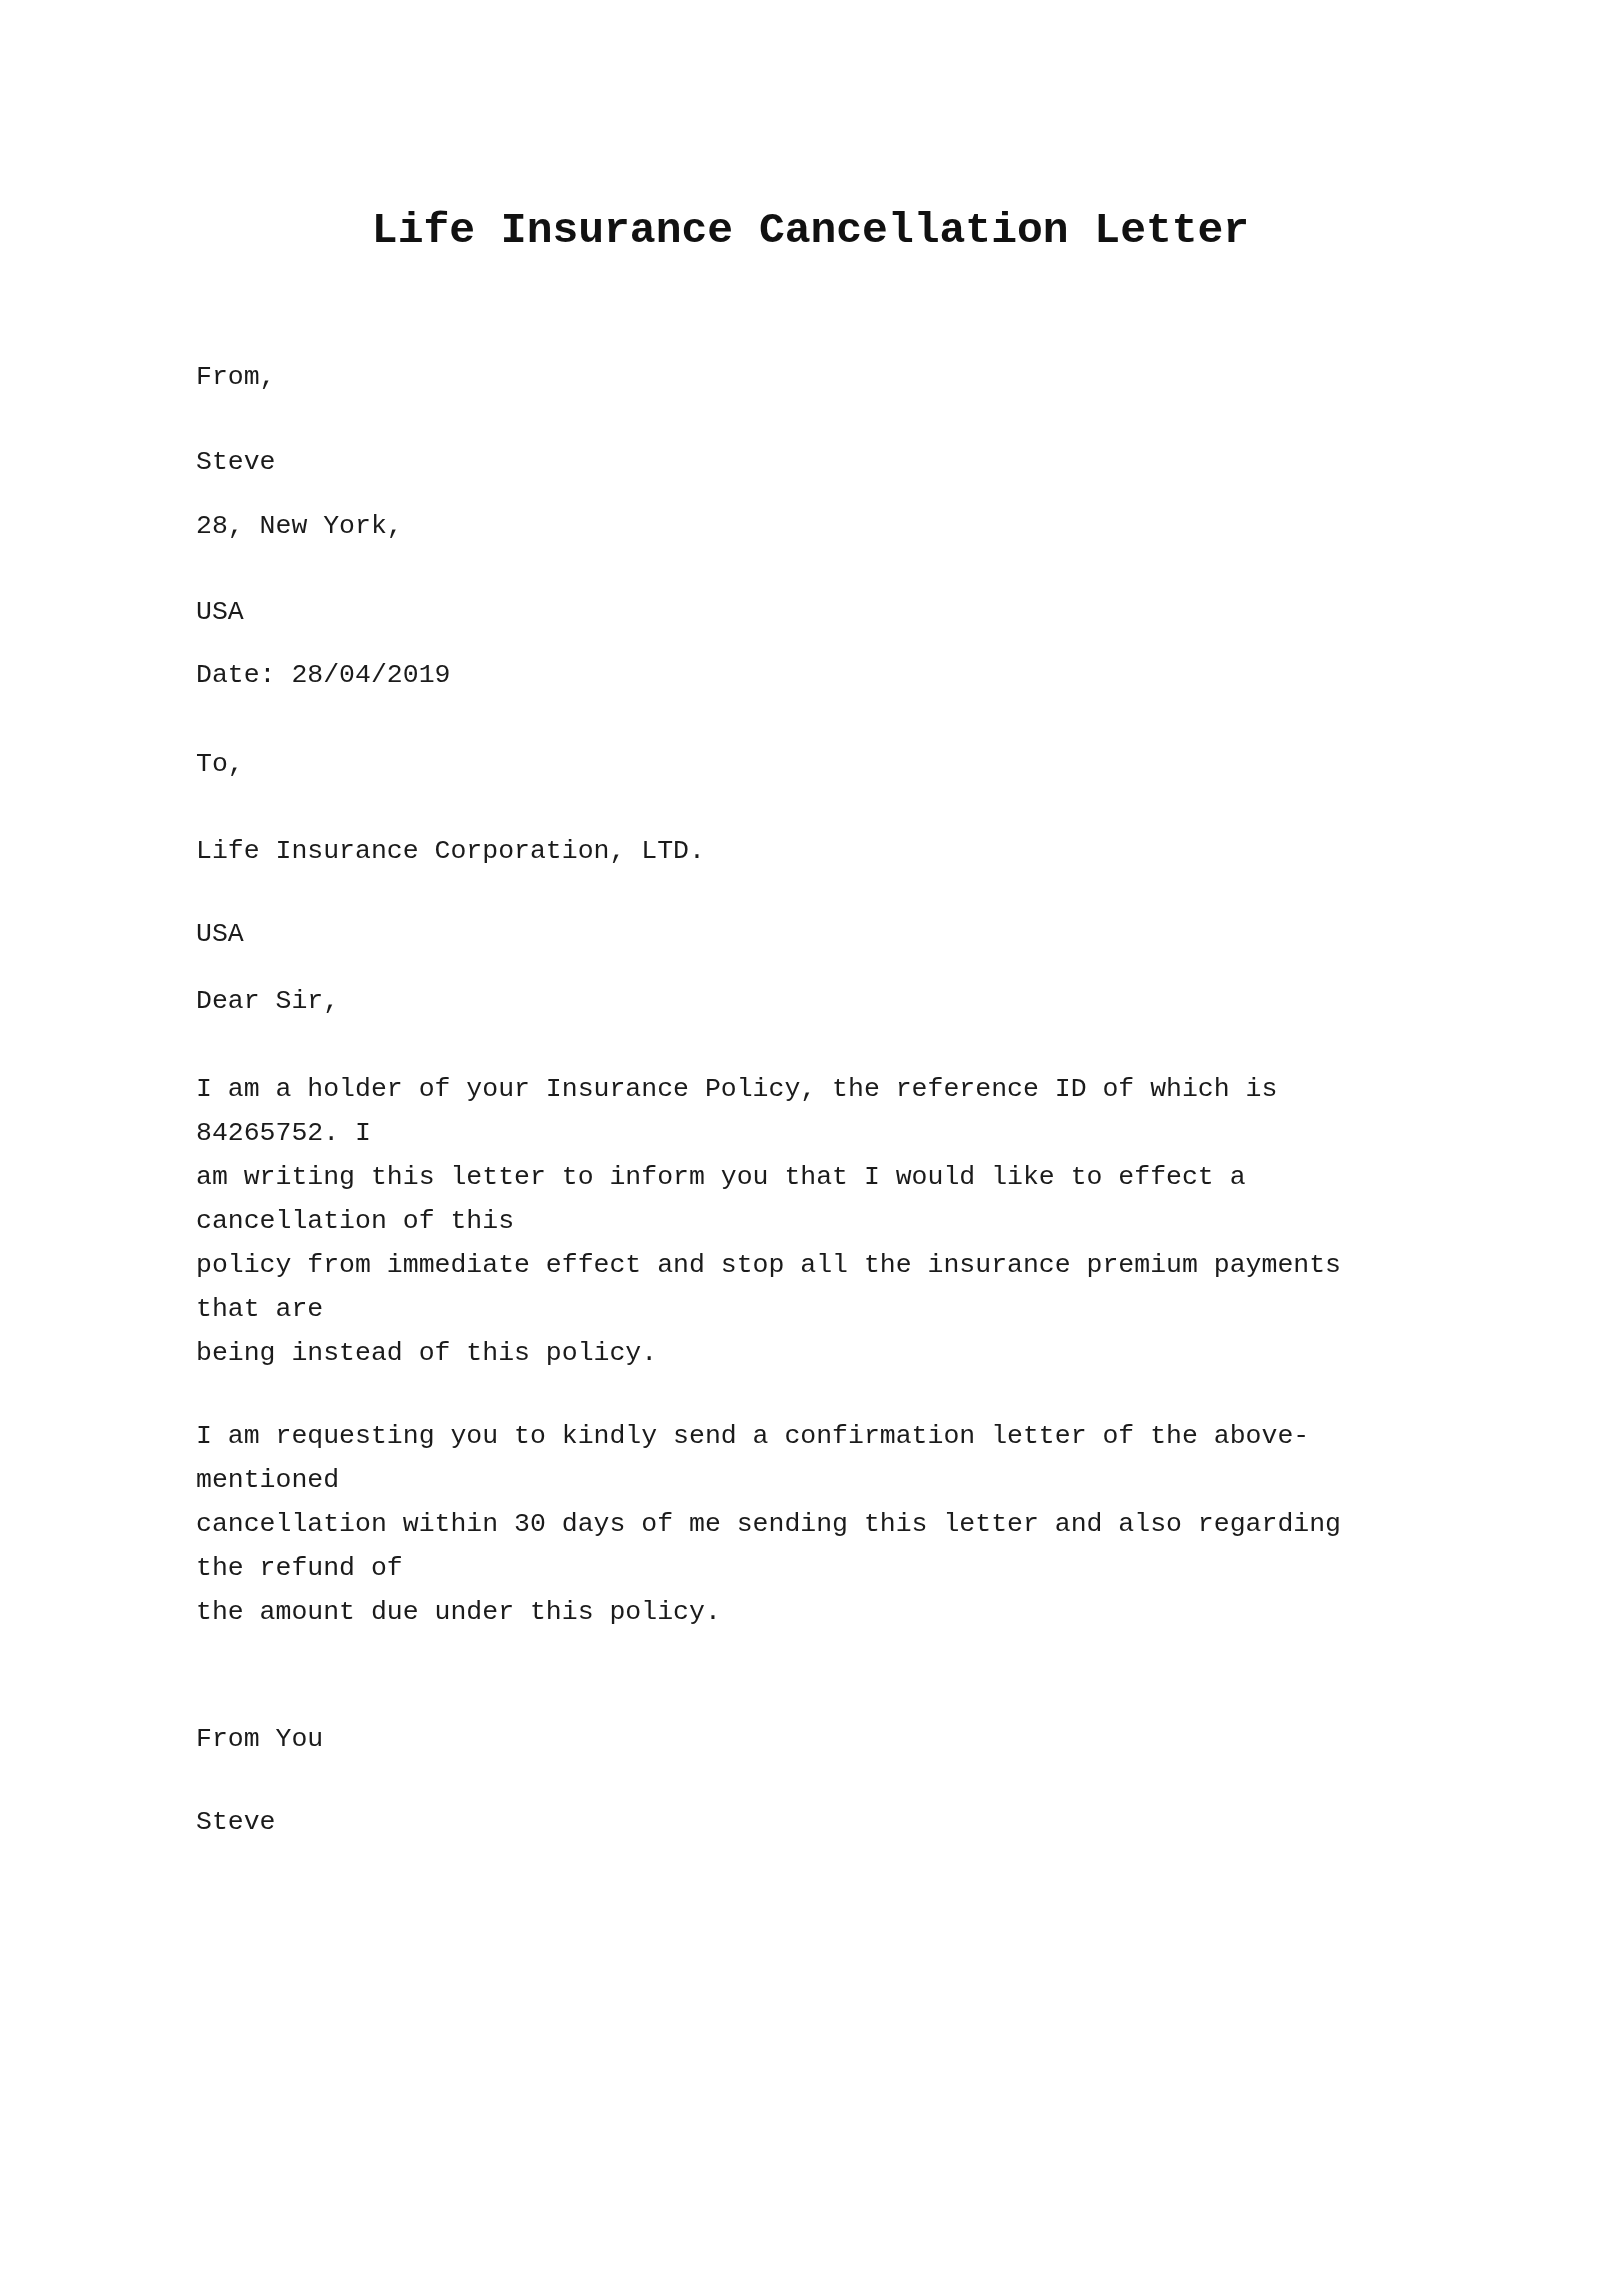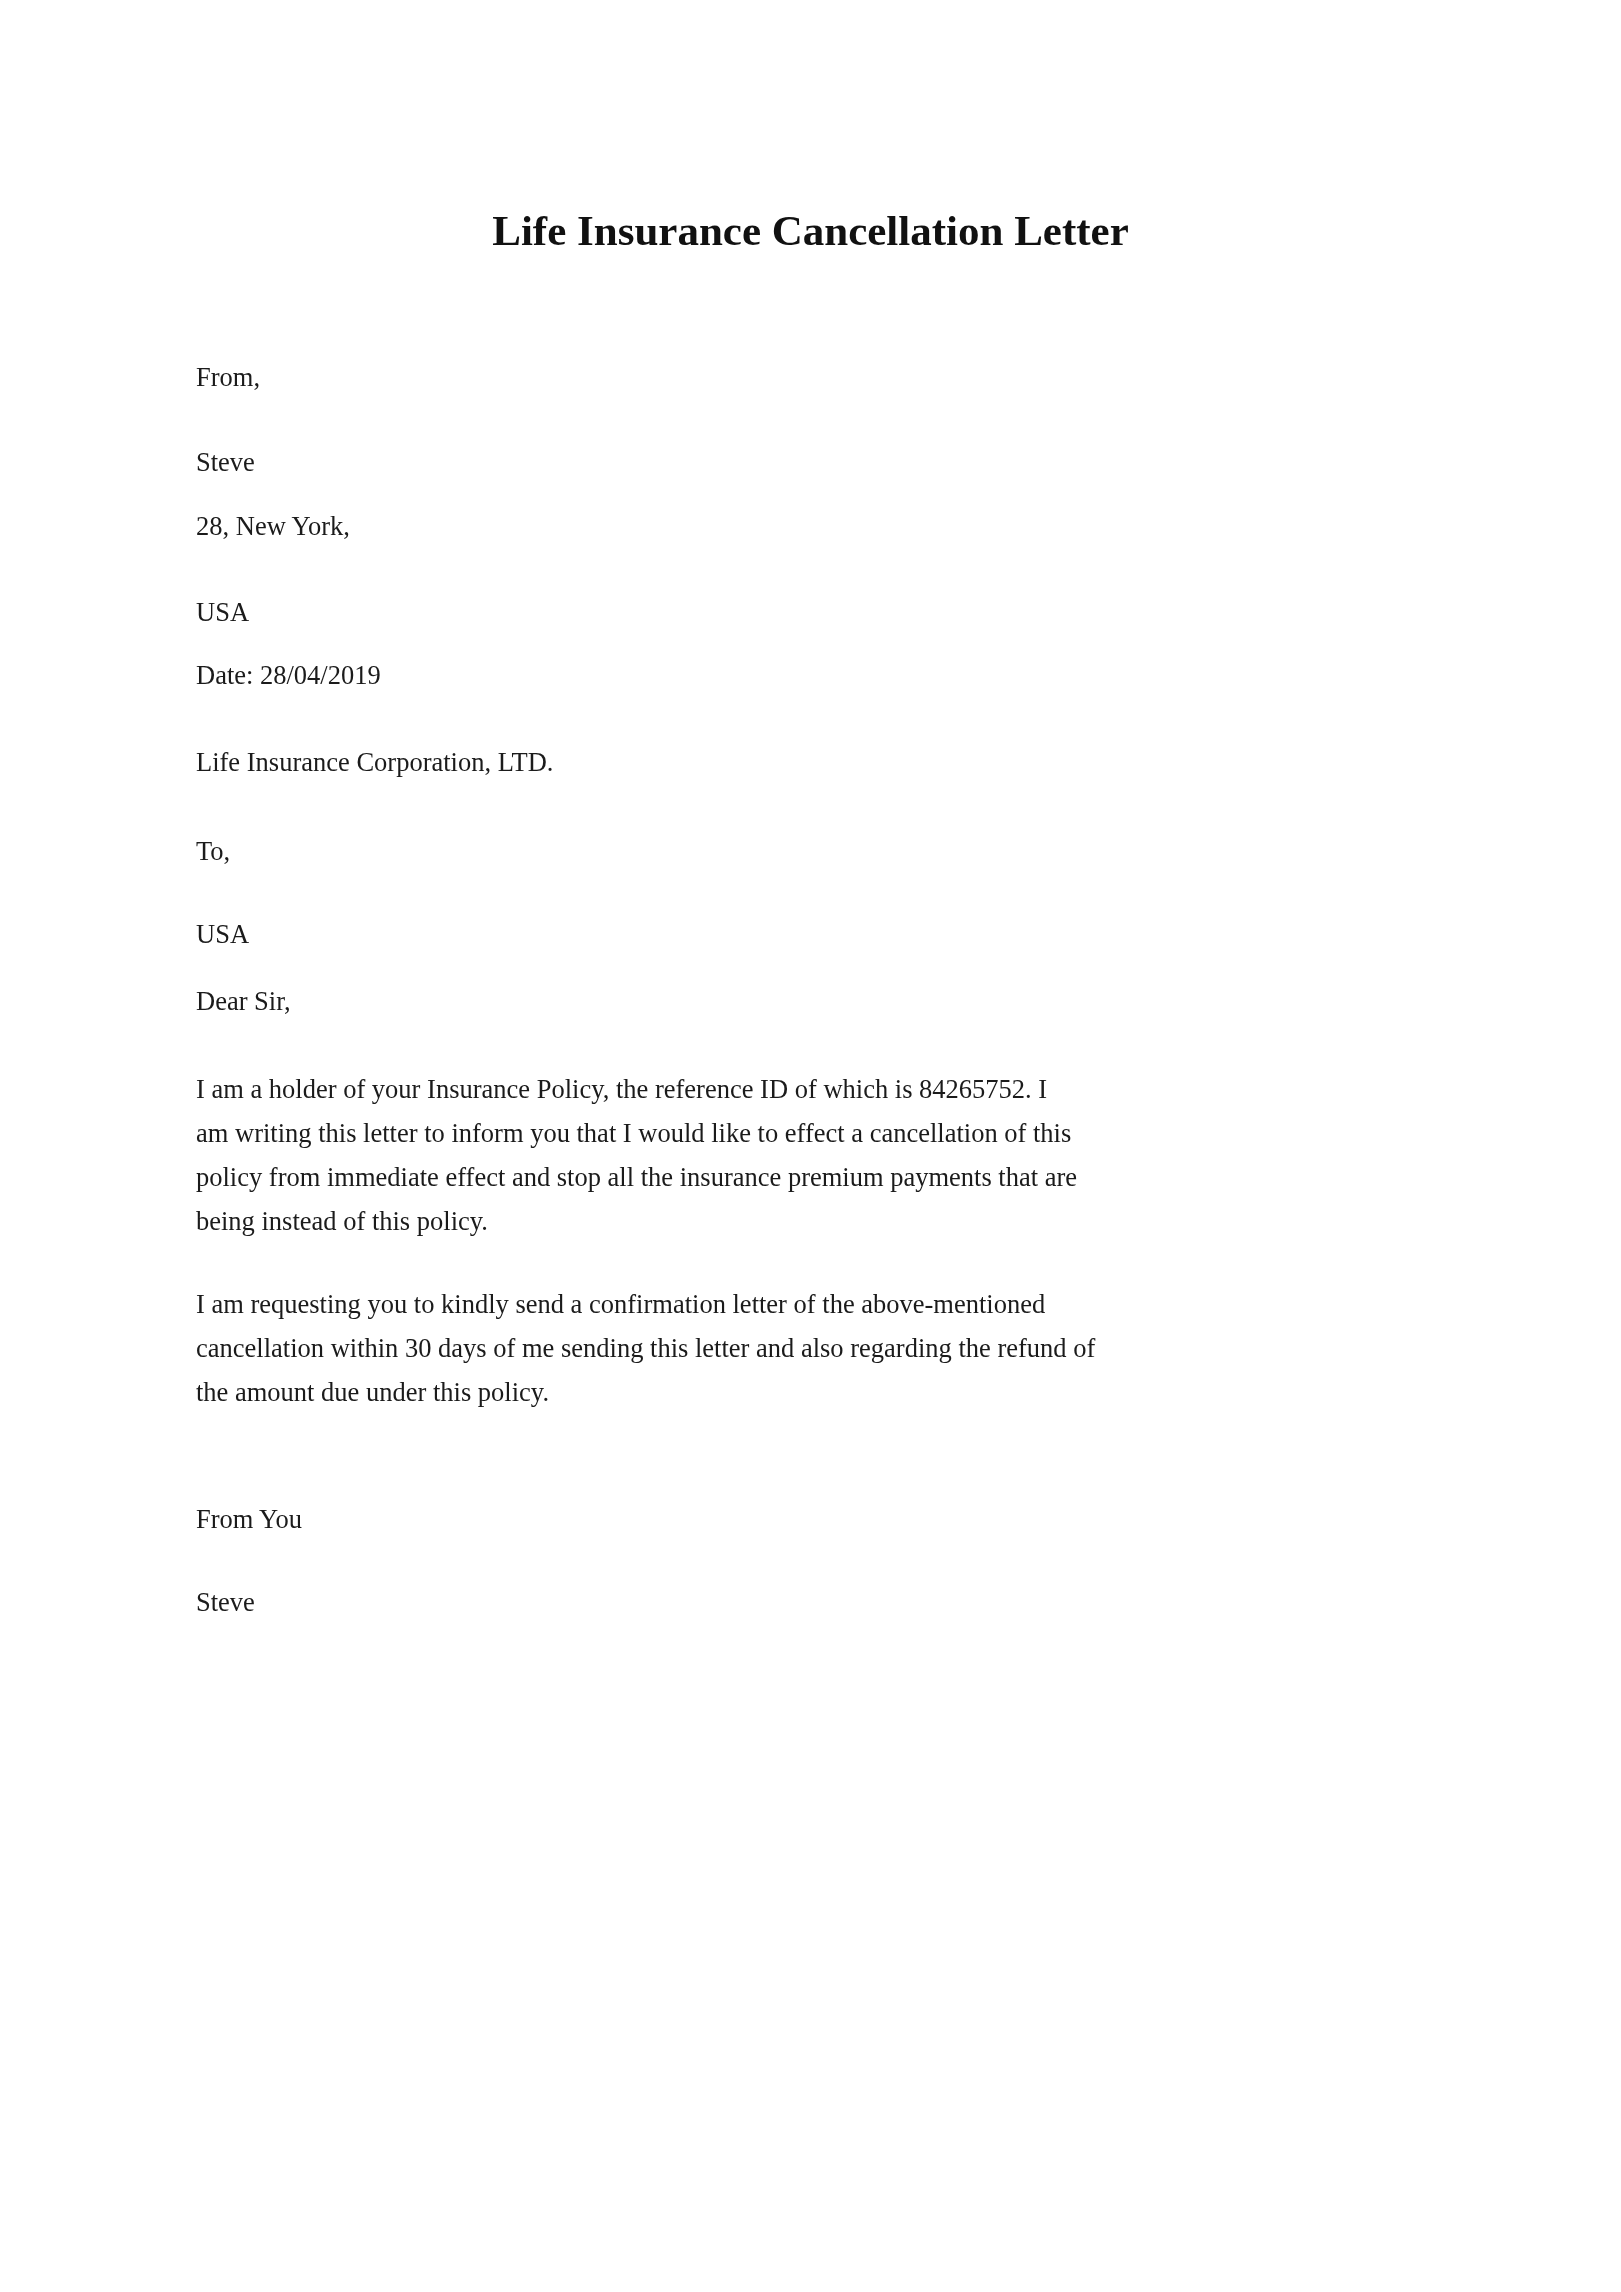--- a/index.html
+++ b/index.html
@@ -2,21 +2,21 @@
 <html><head>
 <meta charset="utf-8">
 <style>
   * { margin: 0; padding: 0; box-sizing: border-box; }
   html, body { background: #ffffff; }
   .page {
     position: relative;
     width: 1621px;
     height: 2087px;
     background: #ffffff;
-    font-family: Liberation Serif, serif;
+    font-family: Liberation Mono, monospace;
     color: #1b1b1b;
     overflow: hidden;
   }
   .doc-title {
     margin-top: 203px;
     width: 100%;
     text-align: center;
     font-size: 43px;
     line-height: 55px;
     font-weight: 700;
@@ -64,23 +64,23 @@
     <p class="line m-from">From,</p>
 
     <p class="line m-steve">Steve</p>
 
     <p class="line m-addr1">28, New York,</p>
 
     <p class="line m-usa1">USA</p>
 
     <p class="line m-date">Date: 28/04/2019</p>
 
+    <p class="line m-to">To,</p>
+
     <p class="line m-corp">Life Insurance Corporation, LTD.</p>
-
-    <p class="line m-to">To,</p>
 
 
     <p class="line m-usa2">USA</p>
 
     <p class="line m-dear">Dear Sir,</p>
 
     <p class="para m-para1">I am a holder of your Insurance Policy, the reference ID of which is 84265752. I
 am writing this letter to inform you that I would like to effect a cancellation of this
 policy from immediate effect and stop all the insurance premium payments that are
 being instead of this policy.</p>

